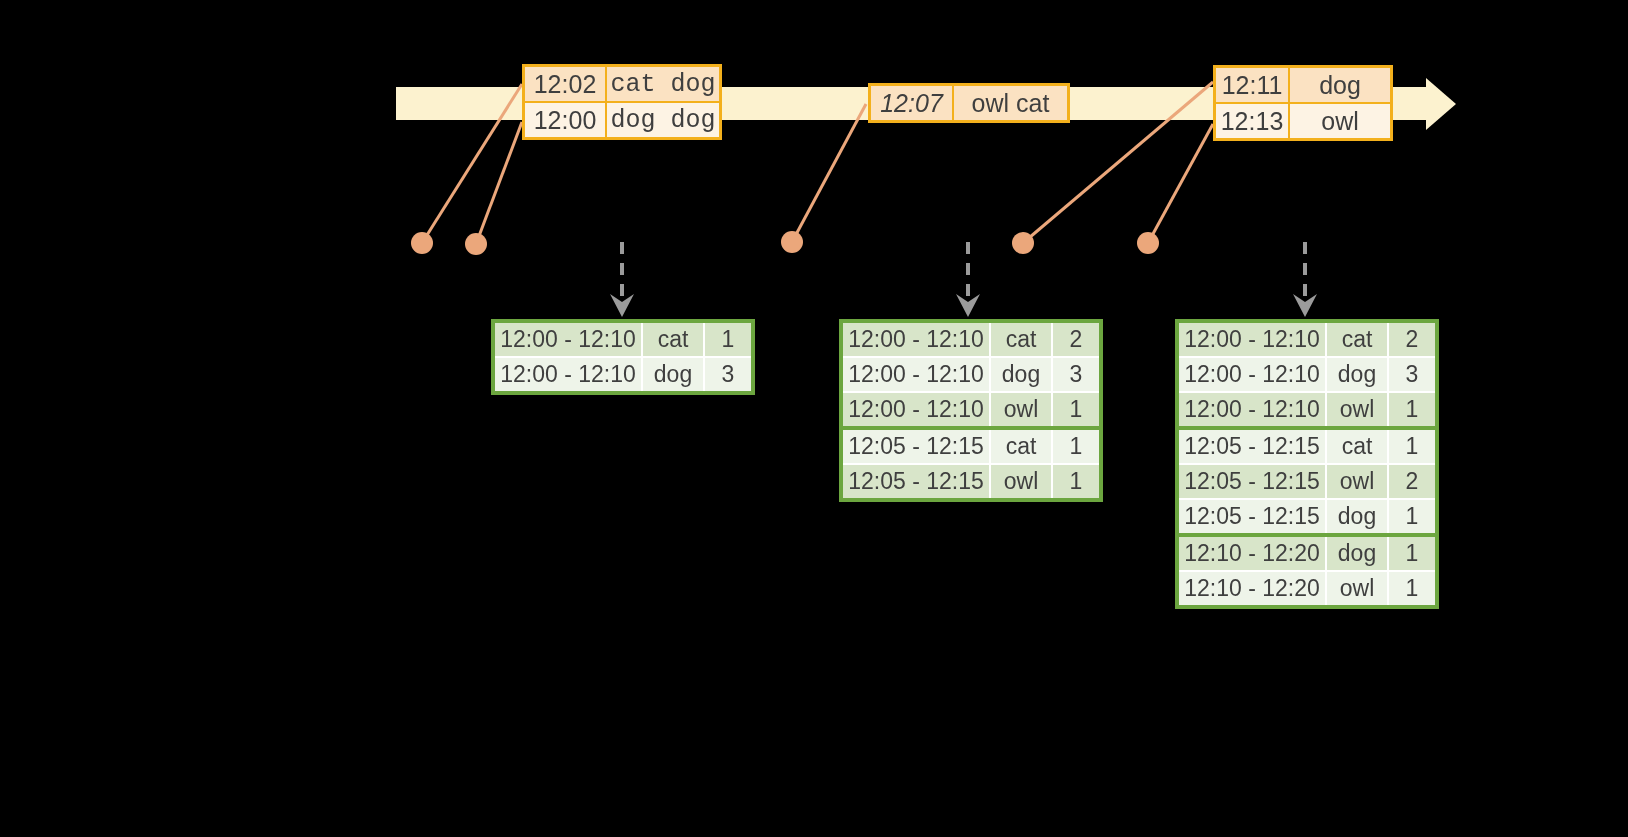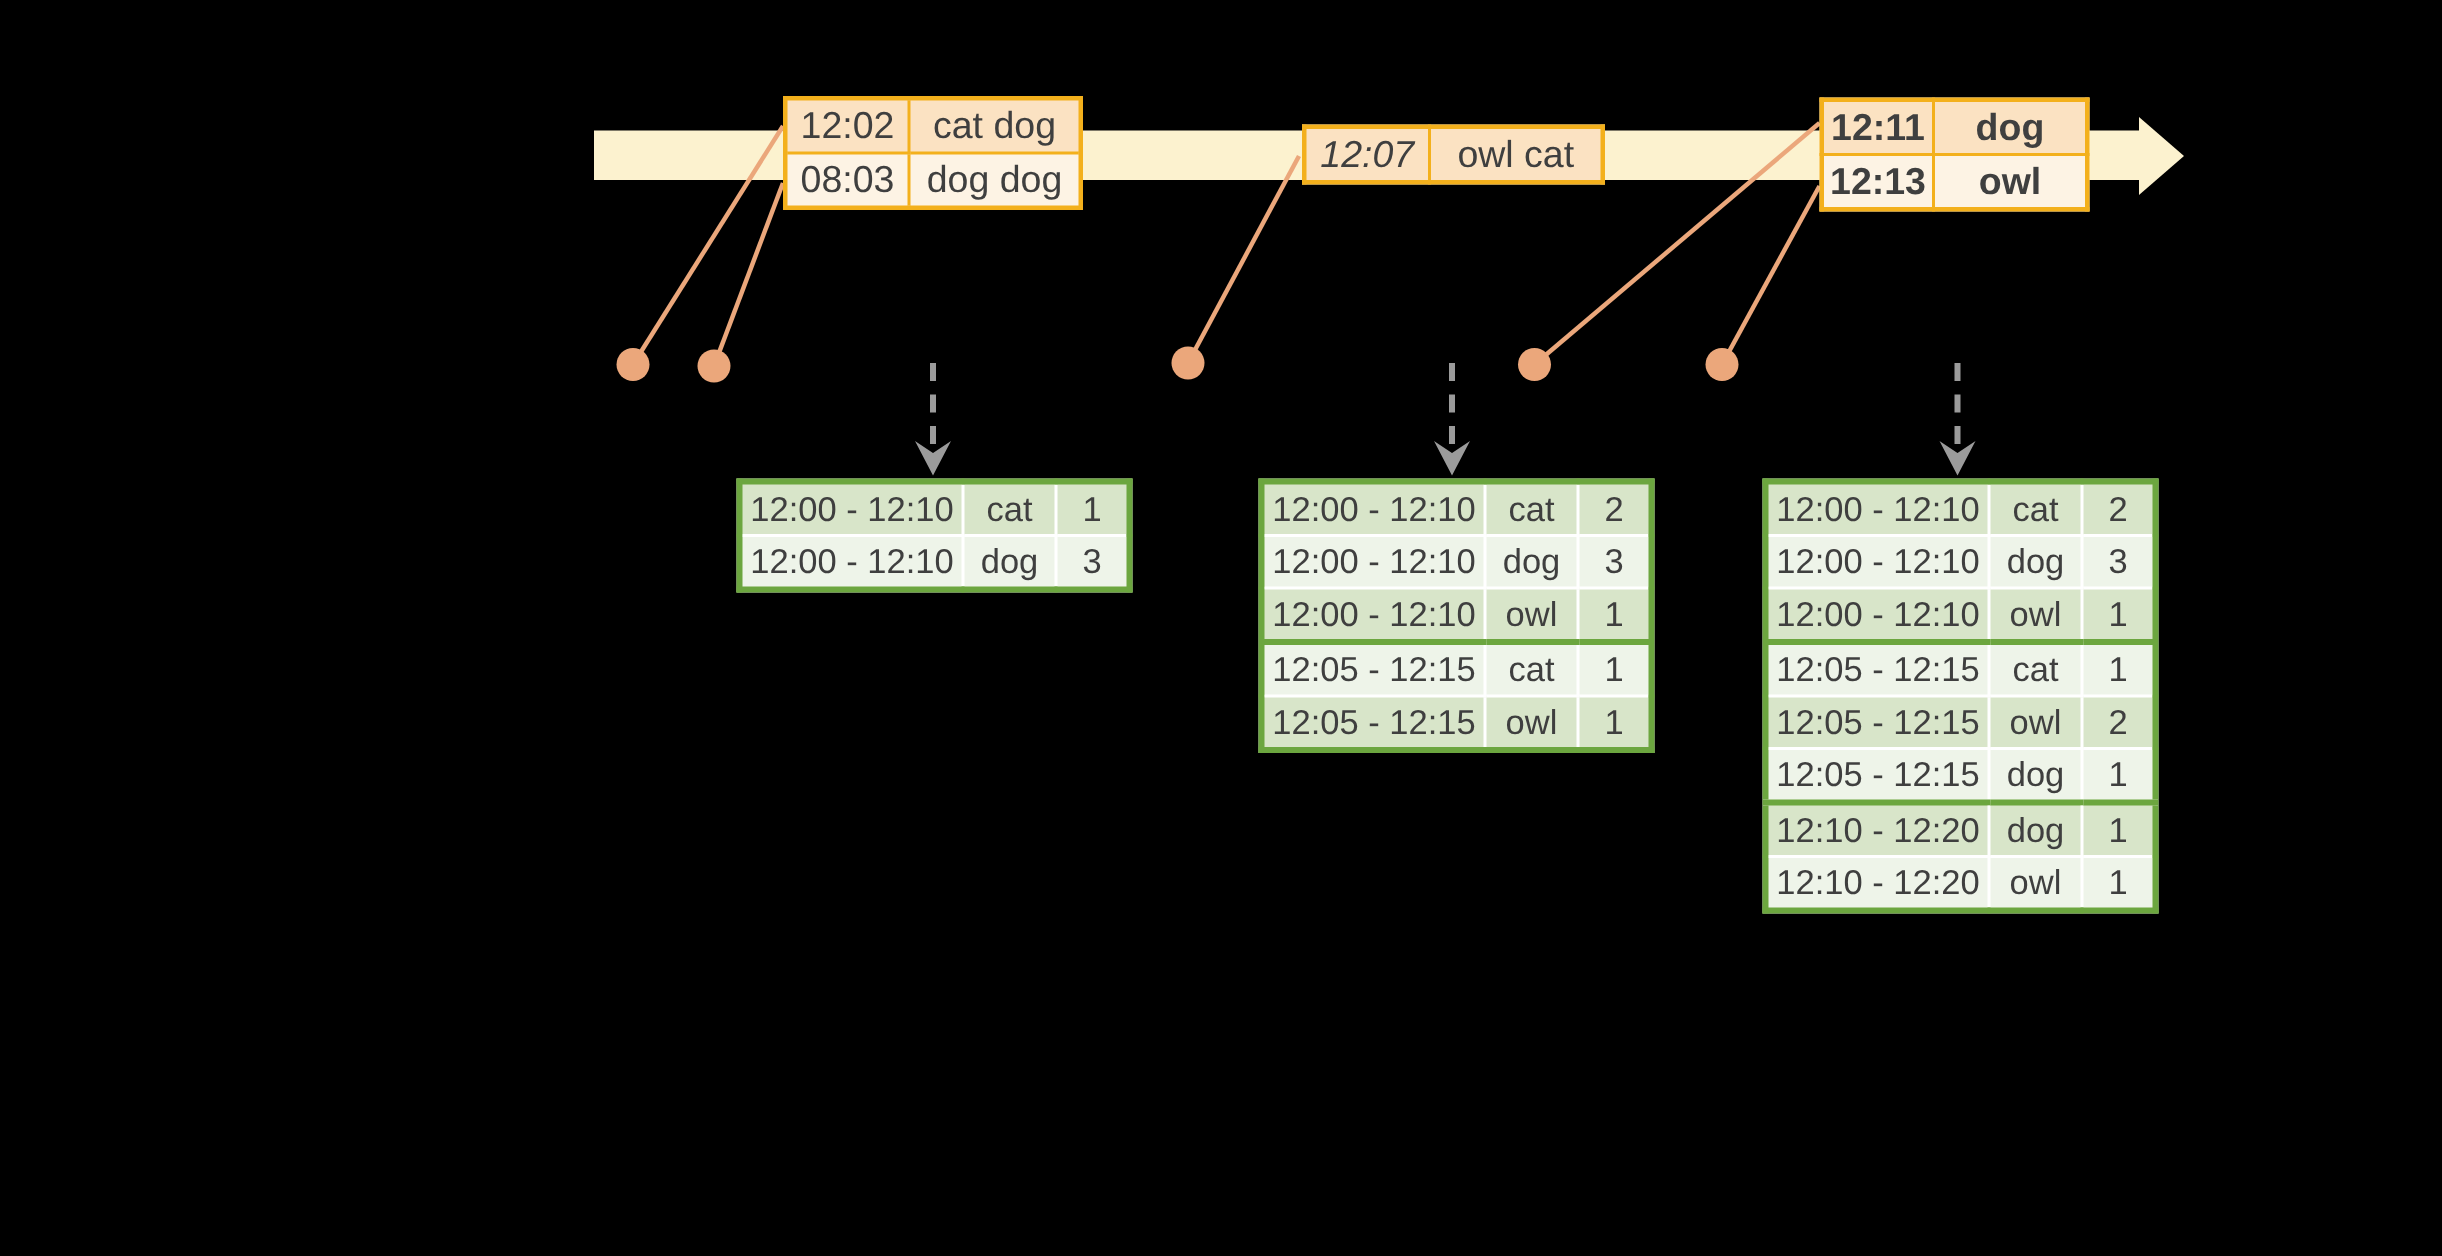--- a/index.html
+++ b/index.html
@@ -22,23 +22,23 @@
   .band{position:absolute;left:396px;top:87px;width:1030px;height:33px;background:var(--band);}
 
   .overlay{position:absolute;left:0;top:0;width:1628px;height:837px;pointer-events:none;}
 
   
   table.etable{position:absolute;border-collapse:collapse;border:3px solid var(--amber);background:var(--peach-light);}
   table.etable td{border:2px solid var(--amber);height:34px;padding:0;text-align:center;
                   font-size:25px;color:var(--ink);line-height:1;}
   table.etable tr.edark td{background:var(--peach-dark);}
   table.etable tr.elight td{background:var(--peach-light);}
-  .et1{left:522px;top:64px;} .et1 td.time{width:80px;} .et1 td.words{width:112px;}
+  .et1{left:522px;top:64px;} .et1 td.time{width:80px;} .et1 td.words{width:112px;font-family:Liberation Mono, monospace;}
   .et2{left:868px;top:83px;} .et2 td.time{width:81px;font-style:italic;} .et2 td.words{width:113px;margin-left:32px;}
-  .et3{left:1213px;top:65px;font-weight:bold;} .et3 td.time{width:72px;} .et3 td.words{width:100px;}
+  .et3{left:1213px;top:65px;} .et3 td.time{width:72px;} .et3 td.words{width:100px;}
 
   
   table.rtable{position:absolute;border-collapse:collapse;border:4px solid var(--green);background:var(--green-light);}
   table.rtable td{border:2px solid #FFFFFF;height:33px;padding:0 2px;text-align:center;
                   font-size:23px;color:var(--ink);line-height:1;}
   table.rtable td.win{width:142px;}
   table.rtable td.word{width:56px;margin-top:36px;}
   table.rtable td.cnt{width:42px;}
   table.rtable tr.dark td{background:var(--green-dark);}
   table.rtable tr.light td{background:var(--green-light);}
@@ -80,21 +80,21 @@
     <path d="M1293 294 L1305 317 L1317 294 L1305 302 Z" fill="#9B9B9B"></path>
   </svg>
 
   <table class="etable et1">
     <tbody>
         <tr class="edark">
       <td class="time">12:02</td>
       <td class="words">cat dog</td>
     </tr>
     <tr class="elight">
-      <td class="time">08:03</td>
+      <td class="time">12:00</td>
       <td class="words">dog dog</td>
     </tr>
   </tbody>
     </table>
 
   <table class="etable et2">
     <tbody>
         <tr class="edark">
       <td class="time">12:07</td>
       <td class="words">owl cat</td>

